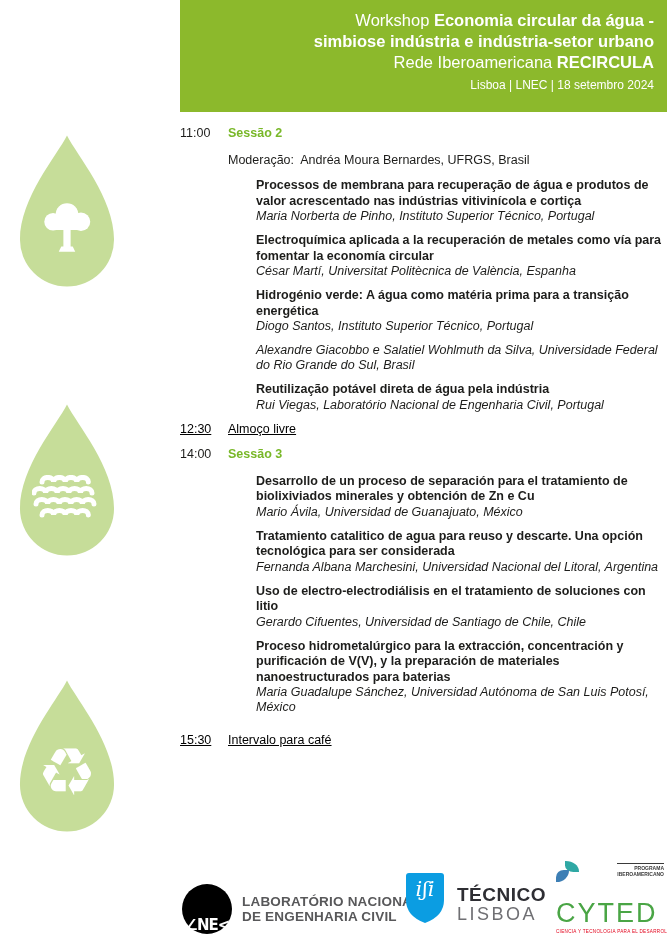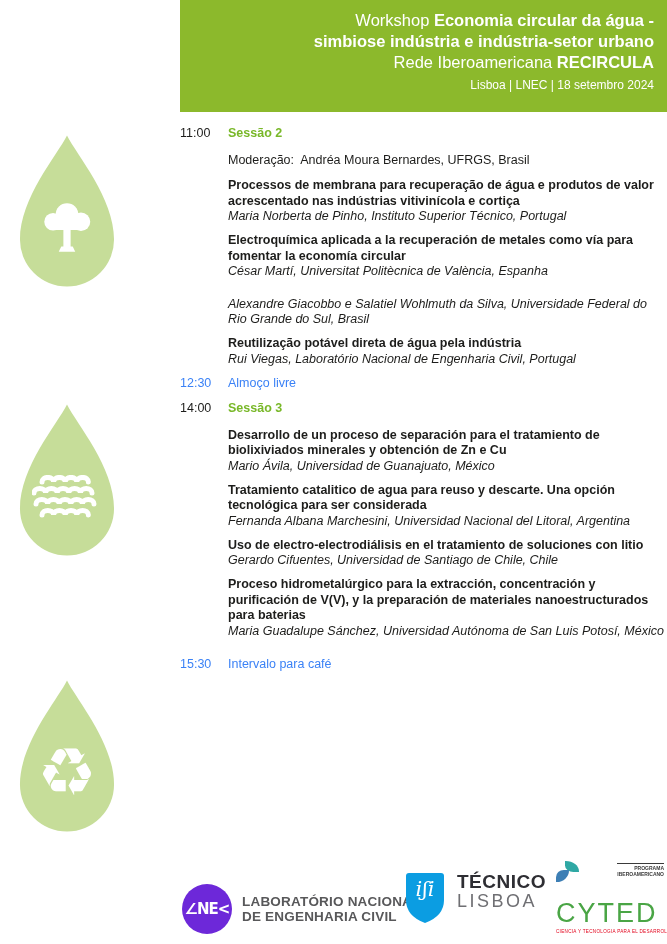--- a/index.html
+++ b/index.html
@@ -20,36 +20,36 @@
   .drop1{top:133px;} .drop2{top:402px;} .drop3{top:678px;}
   .drop1 .icon{padding-top:38px;} .drop2 .icon{padding-top:40px;} .drop3 .icon{padding-top:34px;}
   .recycle-glyph{color:#fff;font-size:66px;line-height:1;font-family:"DejaVu Sans",sans-serif;}
 
   
   .schedule{position:absolute;left:180px;top:126px;width:487px;font-size:12.5px;}
   .row{display:flex;margin-bottom:9px;}
   .time{flex:0 0 48px;line-height:15.5px;}
   .row-session{margin-bottom:11px;}
   .row-session .session-label{font-weight:700;color:#79b829;line-height:15.5px;}
-  .row-break{color:#3b82f6;margin-bottom:10px;}
+  .row-break{color:#000000;margin-bottom:10px;text-decoration:underline;}
   .row-break .break-label{line-height:15.5px;}
   .row-moderation{margin-bottom:10px;}
   .mod-text{white-space:pre-wrap;line-height:15.5px;text-align:right;}
-  .row-talk{margin-bottom:9px;}
+  .row-talk{margin-bottom:9px;gap:28px;}
   .talk-title{font-weight:700;line-height:15.5px;max-width:436px;}
   .talk-speaker{font-style:italic;line-height:15px;max-width:436px;}
 
   
   .lnec{position:absolute;left:182px;top:884px;display:flex;align-items:center;gap:10px;}
-  .lnec-circle{width:50px;height:50px;border-radius:50%;background:#6d28d9;display:flex;
-               align-items:center;justify-content:center;}
+  .lnec-circle{width:50px;height:50px;border-radius:50%;background:#000000;display:flex;
+               align-items:flex-end;justify-content:center;}
   .lnec-monogram{color:#fff;font-weight:700;font-size:15px;letter-spacing:-1px;font-family:"DejaVu Sans",sans-serif;}
   .lnec-name{color:#58585a;font-weight:700;font-size:13.5px;line-height:15.5px;letter-spacing:0.2px;}
 
-  .ist{position:absolute;left:405px;top:872px;display:flex;align-items:flex-start;gap:12px;}
+  .ist{position:absolute;left:405px;top:872px;display:flex;align-items:flex-end;gap:12px;}
   .ist-shield{position:relative;width:40px;height:52px;}
   .ist-monogram{position:absolute;left:0;top:5px;width:100%;text-align:center;color:#fff;
                 font-family:"DejaVu Serif",serif;font-style:italic;font-size:21px;}
   .ist-name1{color:#2e2e33;font-weight:700;font-size:19px;line-height:20px;letter-spacing:0.5px;}
   .ist-name2{color:#6f6f73;font-weight:400;font-size:18px;line-height:19px;letter-spacing:2.5px;}
 
   .cyted{position:absolute;left:556px;top:861px;width:108px;}
   .cyted-top{display:flex;justify-content:space-between;align-items:flex-start;height:22px;}
   .pinwheel{position:relative;width:24px;height:22px;}
   .pin-leaf1{position:absolute;left:9px;top:0;width:14px;height:11px;background:#2fa8a4;
@@ -133,20 +133,24 @@
     </div>
       <div class="row row-talk">
       <div class="time"></div>
       <div>
         <div class="talk-title">Electroquímica aplicada a la recuperación de metales como vía para fomentar la economía circular</div>
         <div class="talk-speaker">César Martí, Universitat Politècnica de València, Espanha</div>
       </div>
     </div>
       <div class="row row-talk">
       <div class="time"></div>
+      <div>
+        <div class="talk-title">Hidrogénio verde: A água como matéria prima para a transição energética</div>
+        <div class="talk-speaker">Diogo Santos, Instituto Superior Técnico, Portugal</div>
+      </div>
     </div>
       <div class="row row-talk">
       <div class="time"></div>
       <div>
         <div class="talk-speaker">Alexandre Giacobbo e Salatiel Wohlmuth da Silva, Universidade Federal do Rio Grande do Sul, Brasil</div>
       </div>
     </div>
       <div class="row row-talk">
       <div class="time"></div>
       <div>

